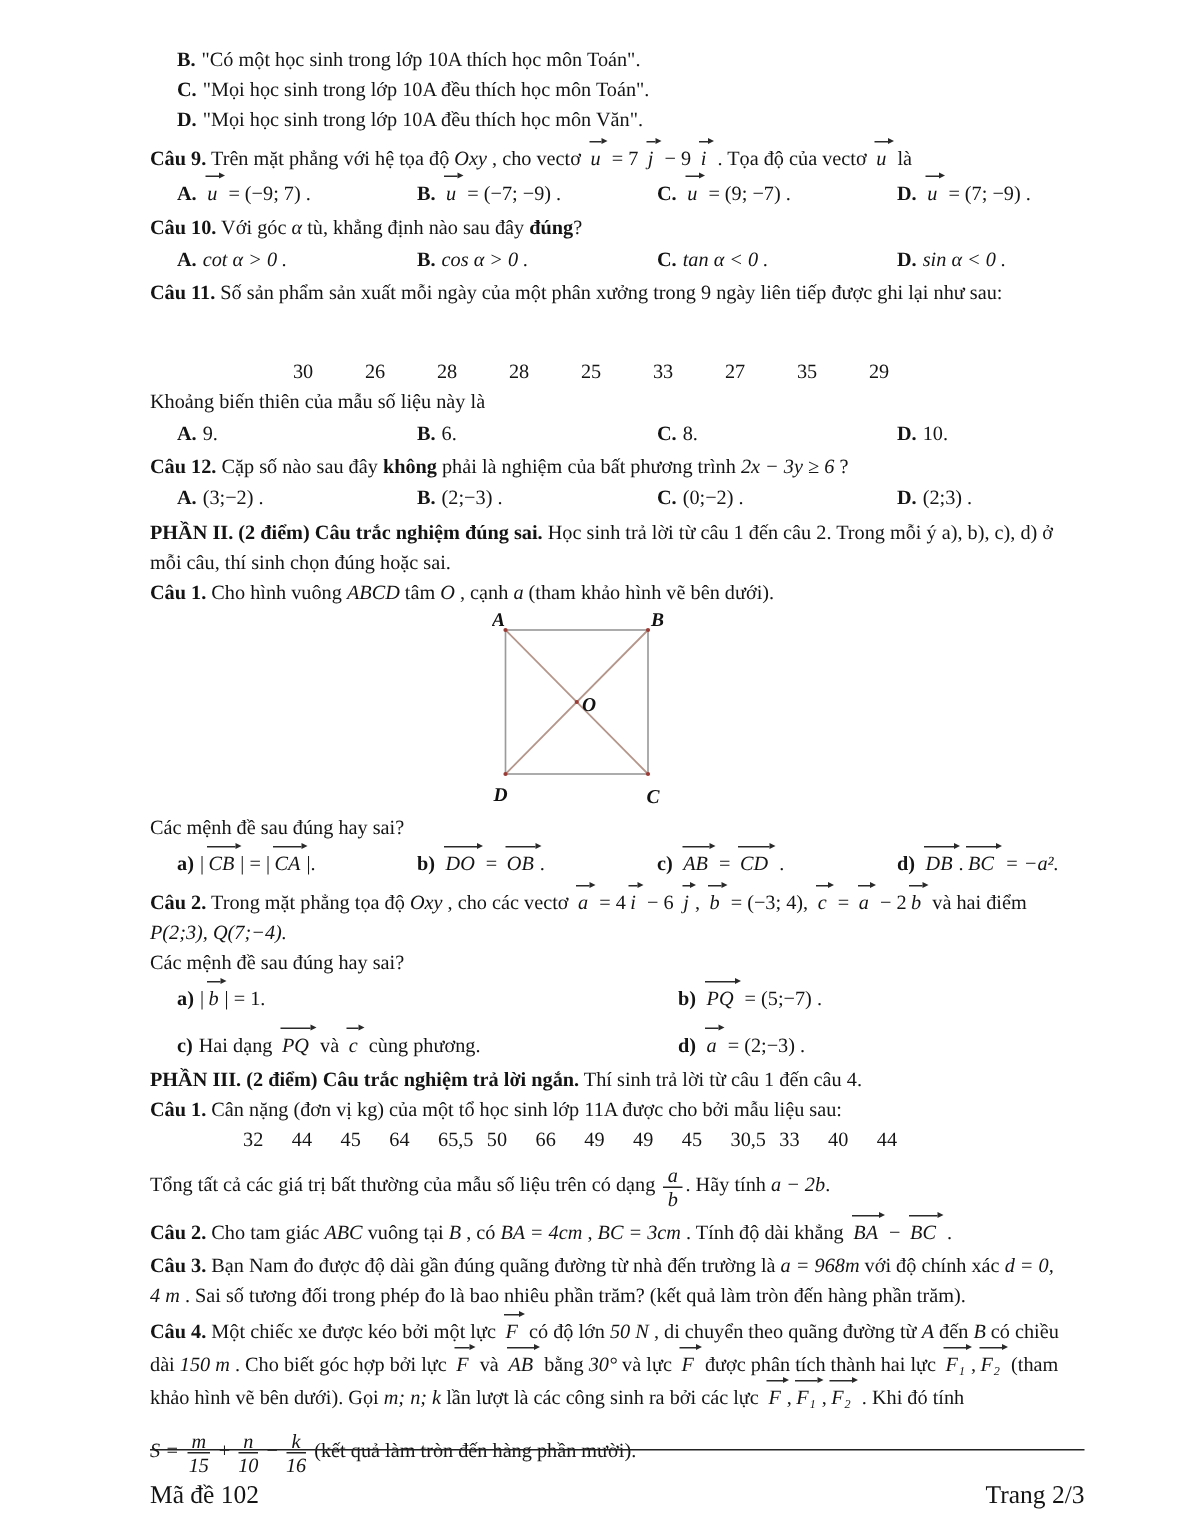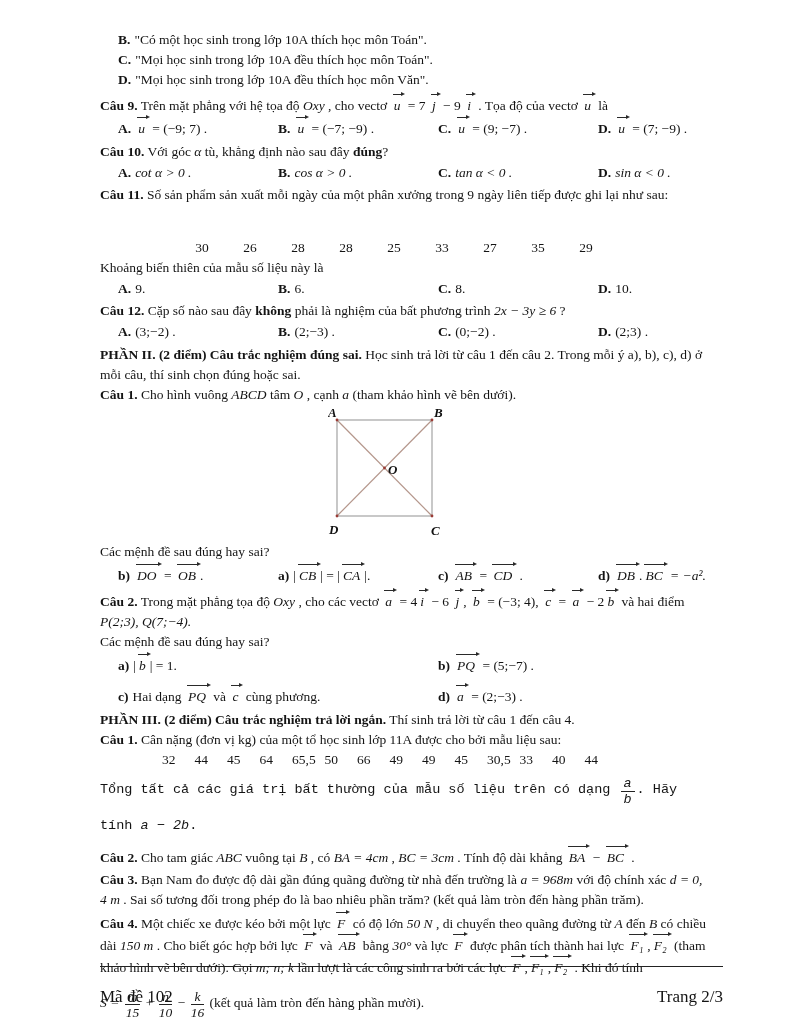--- a/index.html
+++ b/index.html
@@ -3,21 +3,21 @@
 <meta charset="utf-8">
 <style>
   html,body{margin:0;padding:0;background:#e8e8e8;}
   .page{position:relative;width:792px;height:1024px;background:#ffffff;margin:0 auto;
         font-family:"Liberation Serif","DejaVu Serif",serif;font-size:13.5px;line-height:20px;color:#141414;overflow:hidden;}
   .content{position:absolute;left:100px;right:80px;top:30px;}
   p{margin:0;}
   b{font-weight:bold;}
   .indent{padding-left:18px;}
   .opts4{display:grid;grid-template-columns:160px 160px 160px auto;padding-left:18px;margin:1px 0 2px;}
-  .opts2{display:grid;grid-template-columns:320px auto;padding-left:18px;}
+  .opts2{display:grid;grid-template-columns:320px auto;padding-left:18px;gap:14px;}
   .mt2{margin-top:2px}.mt3{margin-top:3px}.mt4{margin-top:4px}.mt9{margin-top:9px}
   .mi{font-style:italic;}
   .olbl{font-weight:bold;margin-right:4px;}
   .vec{display:inline-block;position:relative;font-style:italic;padding:2px 3px 0 2px;margin:0 1px;}
   .vec::before{content:"";position:absolute;left:1px;right:2px;top:0;border-top:1px solid #2a2a2a;}
   .vec::after{content:"";position:absolute;right:-2px;top:-2.4px;width:0;height:0;
               border-style:solid;border-width:2.6px 0 2.6px 4.2px;border-color:transparent transparent transparent #2a2a2a;}
   .numrow9{display:flex;padding-left:78px;margin-top:33px;}
   .numrow9 span{display:inline-block;width:48px;text-align:center;}
   .numrow14{display:flex;padding-left:62px;}
@@ -101,22 +101,22 @@
         <text x="0" y="9" font-size="13" font-weight="bold" font-style="italic" fill="#111">A</text>
         <text x="106" y="9" font-size="13" font-weight="bold" font-style="italic" fill="#111">B</text>
         <text x="60" y="66" font-size="13" font-weight="bold" font-style="italic" fill="#111">O</text>
         <text x="1" y="126" font-size="13" font-weight="bold" font-style="italic" fill="#111">D</text>
         <text x="103" y="127" font-size="13" font-weight="bold" font-style="italic" fill="#111">C</text>
       </svg>
     </div>
 
     <p><span>Các mệnh đề sau đúng hay sai?</span></p>
     <div class="tf-items4">
+      <span><span class="olbl">a)</span><span>|</span><span class="vec"><span>CB</span></span><span>| = |</span><span class="vec"><span>CA</span></span><span>|.</span></span>
       <span><span class="olbl">b)</span><span></span><span class="vec"><span>DO</span></span><span> = </span><span class="vec"><span>OB</span></span><span>.</span></span>
-      <span><span class="olbl">a)</span><span>|</span><span class="vec"><span>CB</span></span><span>| = |</span><span class="vec"><span>CA</span></span><span>|.</span></span>
       <span><span class="olbl">c)</span><span></span><span class="vec"><span>AB</span></span><span> = </span><span class="vec"><span>CD</span></span><span> .</span></span>
       <span><span class="olbl">d)</span><span></span><span class="vec"><span>DB</span></span><span>.</span><span class="vec"><span>BC</span></span><span class="mi"> = −a².</span></span>
     </div>
 
     <p class="mt4"><b>Câu 2.</b> <span>Trong mặt phẳng tọa độ</span> <i class="mi">Oxy</i><span> , cho các vectơ</span> <span class="vec"><span>a</span></span><span> = 4</span><span class="vec"><span>i</span></span><span> − 6 </span><span class="vec"><span>j</span></span><span>,</span> <span class="vec"><span>b</span></span><span> = (−3; 4),</span> <span class="vec"><span>c</span></span><span> = </span><span class="vec"><span>a</span></span><span> − 2</span><span class="vec"><span>b</span></span> <span>và hai điểm</span></p>
     <p><span class="mi">P(2;3), Q(7;−4).</span></p>
     <p><span>Các mệnh đề sau đúng hay sai?</span></p>
     <div class="opts2 mt2">
       <span><span class="olbl">a)</span><span>|</span><span class="vec"><span>b</span></span><span>| = 1.</span></span>
       <span><span class="olbl">b)</span><span class="vec"><span>PQ</span></span><span> = (5;−7) .</span></span>
@@ -137,21 +137,21 @@
         <span>50</span>
         <span>66</span>
         <span>49</span>
         <span>49</span>
         <span>45</span>
         <span>30,5</span>
         <span>33</span>
         <span>40</span>
         <span>44</span>
     </div>
-    <p class="mt2" style="line-height:36px;font-family:Liberation Mono, monospace;"><span>Tổng tất cả các giá trị bất thường của mẫu số liệu trên có dạng</span> <span class="frac"><span class="fnum">a</span><span class="fden">b</span></span><span>. Hãy tính</span> <i class="mi">a − 2b</i><span>.</span></p>
+    <p class="mt2" style="line-height:36px;"><span>Tổng tất cả các giá trị bất thường của mẫu số liệu trên có dạng</span> <span class="frac"><span class="fnum">a</span><span class="fden">b</span></span><span>. Hãy tính</span> <i class="mi">a − 2b</i><span>.</span></p>
 
     <p class="mt2"><b>Câu 2.</b> <span>Cho tam giác</span> <i class="mi">ABC</i> <span>vuông tại</span> <i class="mi">B</i><span> , có</span> <i class="mi">BA = 4cm</i><span> ,</span> <i class="mi">BC = 3cm</i><span> . Tính độ dài khẳng</span> <span class="vec"><span>BA</span></span><span> − </span><span class="vec"><span>BC</span></span><span> .</span></p>
 
     <p class="mt2"><b>Câu 3.</b> <span>Bạn Nam đo được độ dài gần đúng quãng đường từ nhà đến trường là</span> <i class="mi">a = 968m</i> <span>với độ chính xác</span> <i class="mi">d = 0, 4 m</i> <span>. Sai số tương đối trong phép đo là bao nhiêu phần trăm? (kết quả làm tròn đến hàng phần trăm).</span></p>
 
     <p class="mt2"><b>Câu 4.</b> <span>Một chiếc xe được kéo bởi một lực</span> <span class="vec"><span>F</span></span> <span>có độ lớn</span> <i class="mi">50 N</i><span> , di chuyển theo quãng đường từ</span> <i class="mi">A</i> <span>đến</span> <i class="mi">B</i> <span>có chiều dài</span> <i class="mi">150 m</i><span> . Cho biết góc hợp bởi lực</span> <span class="vec"><span>F</span></span> <span>và</span> <span class="vec"><span>AB</span></span> <span>bằng</span> <i class="mi">30°</i> <span>và lực</span> <span class="vec"><span>F</span></span> <span>được phân tích thành hai lực</span> <span class="vec"><span>F₁</span></span><span>,</span><span class="vec"><span>F₂</span></span> <span>(tham khảo hình vẽ bên dưới). Gọi</span> <i class="mi">m; n; k</i> <span>lần lượt là các công sinh ra bởi các lực</span> <span class="vec"><span>F</span></span><span>,</span><span class="vec"><span>F₁</span></span><span>,</span><span class="vec"><span>F₂</span></span><span> . Khi đó tính</span></p>
 
     <p class="sline"><i class="mi">S = </i><span class="frac"><span class="fnum">m</span><span class="fden">15</span></span><span> + </span><span class="frac"><span class="fnum">n</span><span class="fden">10</span></span><span> − </span><span class="frac"><span class="fnum">k</span><span class="fden">16</span></span> <span>(kết quả làm tròn đến hàng phần mười).</span></p>
 
   </div>

